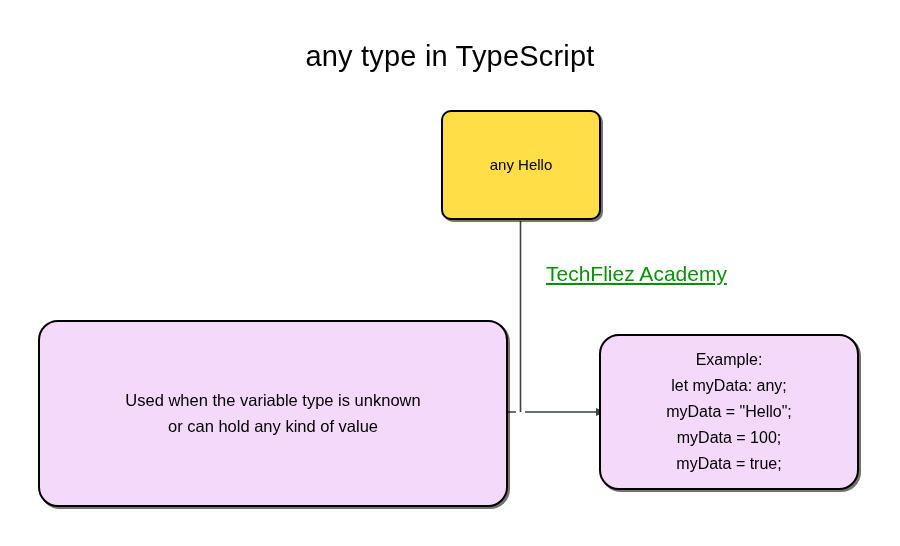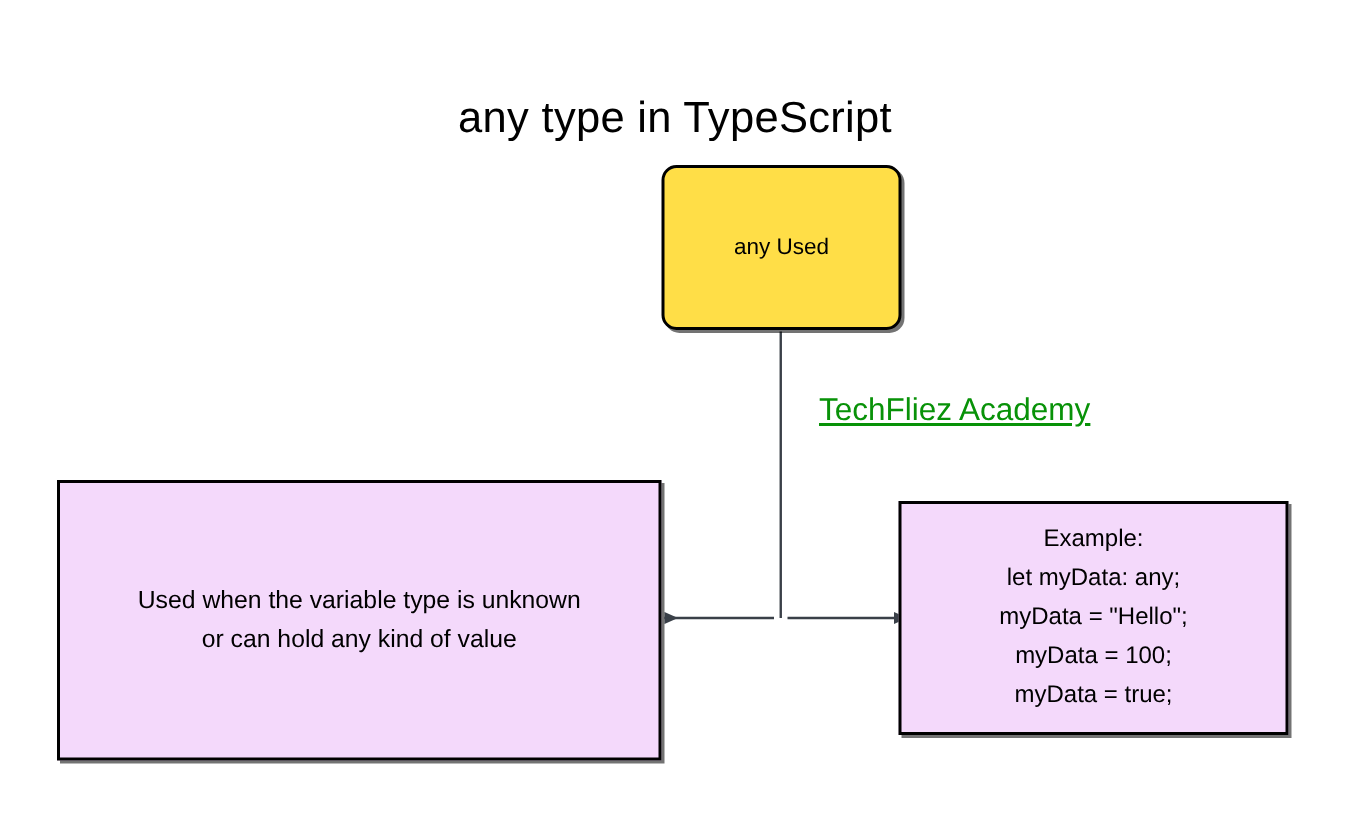--- a/index.html
+++ b/index.html
@@ -20,21 +20,21 @@
     left: 0;
     top: 0;
     width: 900px;
     height: 546px;
   }
 
   
   .diagram-title {
     position: absolute;
     left: 0;
-    top: 63px;
+    top: 40px;
     width: 900px;
     text-align: center;
     font-size: 29px;
     font-weight: 400;
     letter-spacing: 0.2px;
     color: #000000;
     white-space: nowrap;
   }
 
   
@@ -45,21 +45,21 @@
     width: 900px;
     height: 546px;
     pointer-events: none;
   }
 
   
   .node {
     position: absolute;
     box-sizing: border-box;
     border: 2px solid #000000;
-    border-radius: 0;
+    border-radius: 20px;
     display: flex;
     align-items: center;
     justify-content: center;
     text-align: center;
     box-shadow: 2px 2px 0 rgba(0,0,0,0.55);
   }
 
   
   .node-root {
     left: 441px;
@@ -71,21 +71,21 @@
   }
   .node-root .node-label {
     font-size: 15px;
     line-height: 1.25;
   }
 
   
   .node-left {
     left: 38px;
     top: 320px;
-    width: 403px;
+    width: 470px;
     height: 187px;
     background: #F4D9FB;
   }
   .node-left .node-label {
     font-size: 16.5px;
     line-height: 1.55;
     padding: 0 12px;
   }
 
   
@@ -137,21 +137,21 @@
     </defs>
 
     <path d="M520.5,221 L520.5,412" fill="none" stroke="#3A4048" stroke-width="1.6"></path>
 
     <path d="M516,412 L443,412" fill="none" stroke="#3A4048" stroke-width="1.6" marker-end="url(#arrow-left)"></path>
 
     <path d="M525,412 L597,412" fill="none" stroke="#3A4048" stroke-width="1.6" marker-end="url(#arrow-right)"></path>
   </svg>
 
   <div class="node node-root">
-    <span class="node-label">any Used</span>
+    <span class="node-label">any Hello</span>
   </div>
 
   <div class="node node-left">
     <span class="node-label">Used when the variable type is unknown
 or can hold any kind of value</span>
   </div>
 
   <div class="node node-right">
     <span class="node-label">Example:
 let myData: any;

